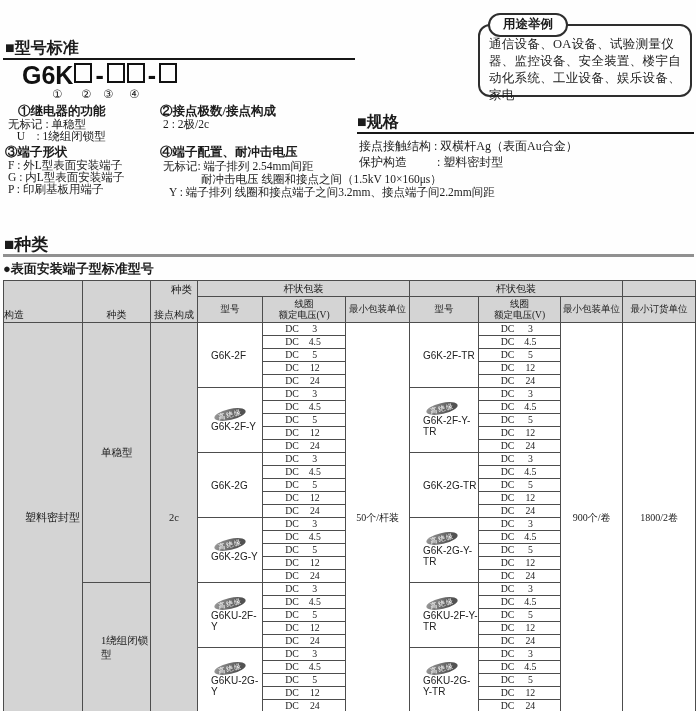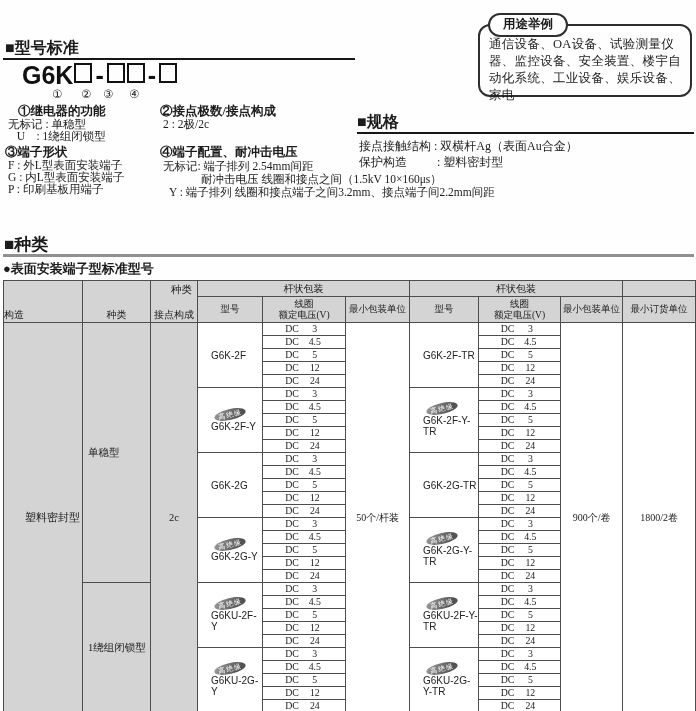--- a/index.html
+++ b/index.html
@@ -54,21 +54,21 @@
   .spec-table th, .spec-table td { border:1px solid #4d4d4d; padding:0; font-weight:normal; }
   .spec-table th { background:#d4d4d4; }
   .hr1 th { height:15px; font-size:10px; }
   .hr2 th { height:25px; font-size:9.5px; line-height:10.5px; }
   .th-con { text-align:left; vertical-align:bottom; padding-left:5px; padding-bottom:3px; font-size:10.5px; }
   .th-mid { text-align:center; vertical-align:bottom; padding-bottom:3px; font-size:10.5px; }
   .coil div { text-align:center; }
   .br { height:12.63px; }
   td.g { background:#d4d4d4; }
   td.con { text-align:left; padding-left:21px; font-size:11px; }
-  td.typ { text-align:left; padding-left:5px; font-size:10.5px; }
+  td.typ { text-align:left; padding-left:18px; font-size:10.5px; }
   td.cc  { text-align:center; font-size:10.5px; }
   td.v { text-align:center; font-size:9.8px; line-height:12px; background:#fff; }
   td.v .dc { margin-right:8px; }
   td.v .vn { display:inline-block; min-width:16px; text-align:center; }
   td.model { text-align:left; vertical-align:middle; padding-left:13px; background:#fff;
              font-family:"Liberation Sans","DejaVu Sans",sans-serif; font-size:10px; color:#222; }
   td.pack { text-align:center; font-size:10px; background:#fff; }
   .badge { width:32px; height:11px; line-height:11px; border-radius:50%;
            background:linear-gradient(125deg,#a0a0a0 0%,#525252 75%);
            color:#fff; font-size:7px; letter-spacing:1px; text-align:center;

